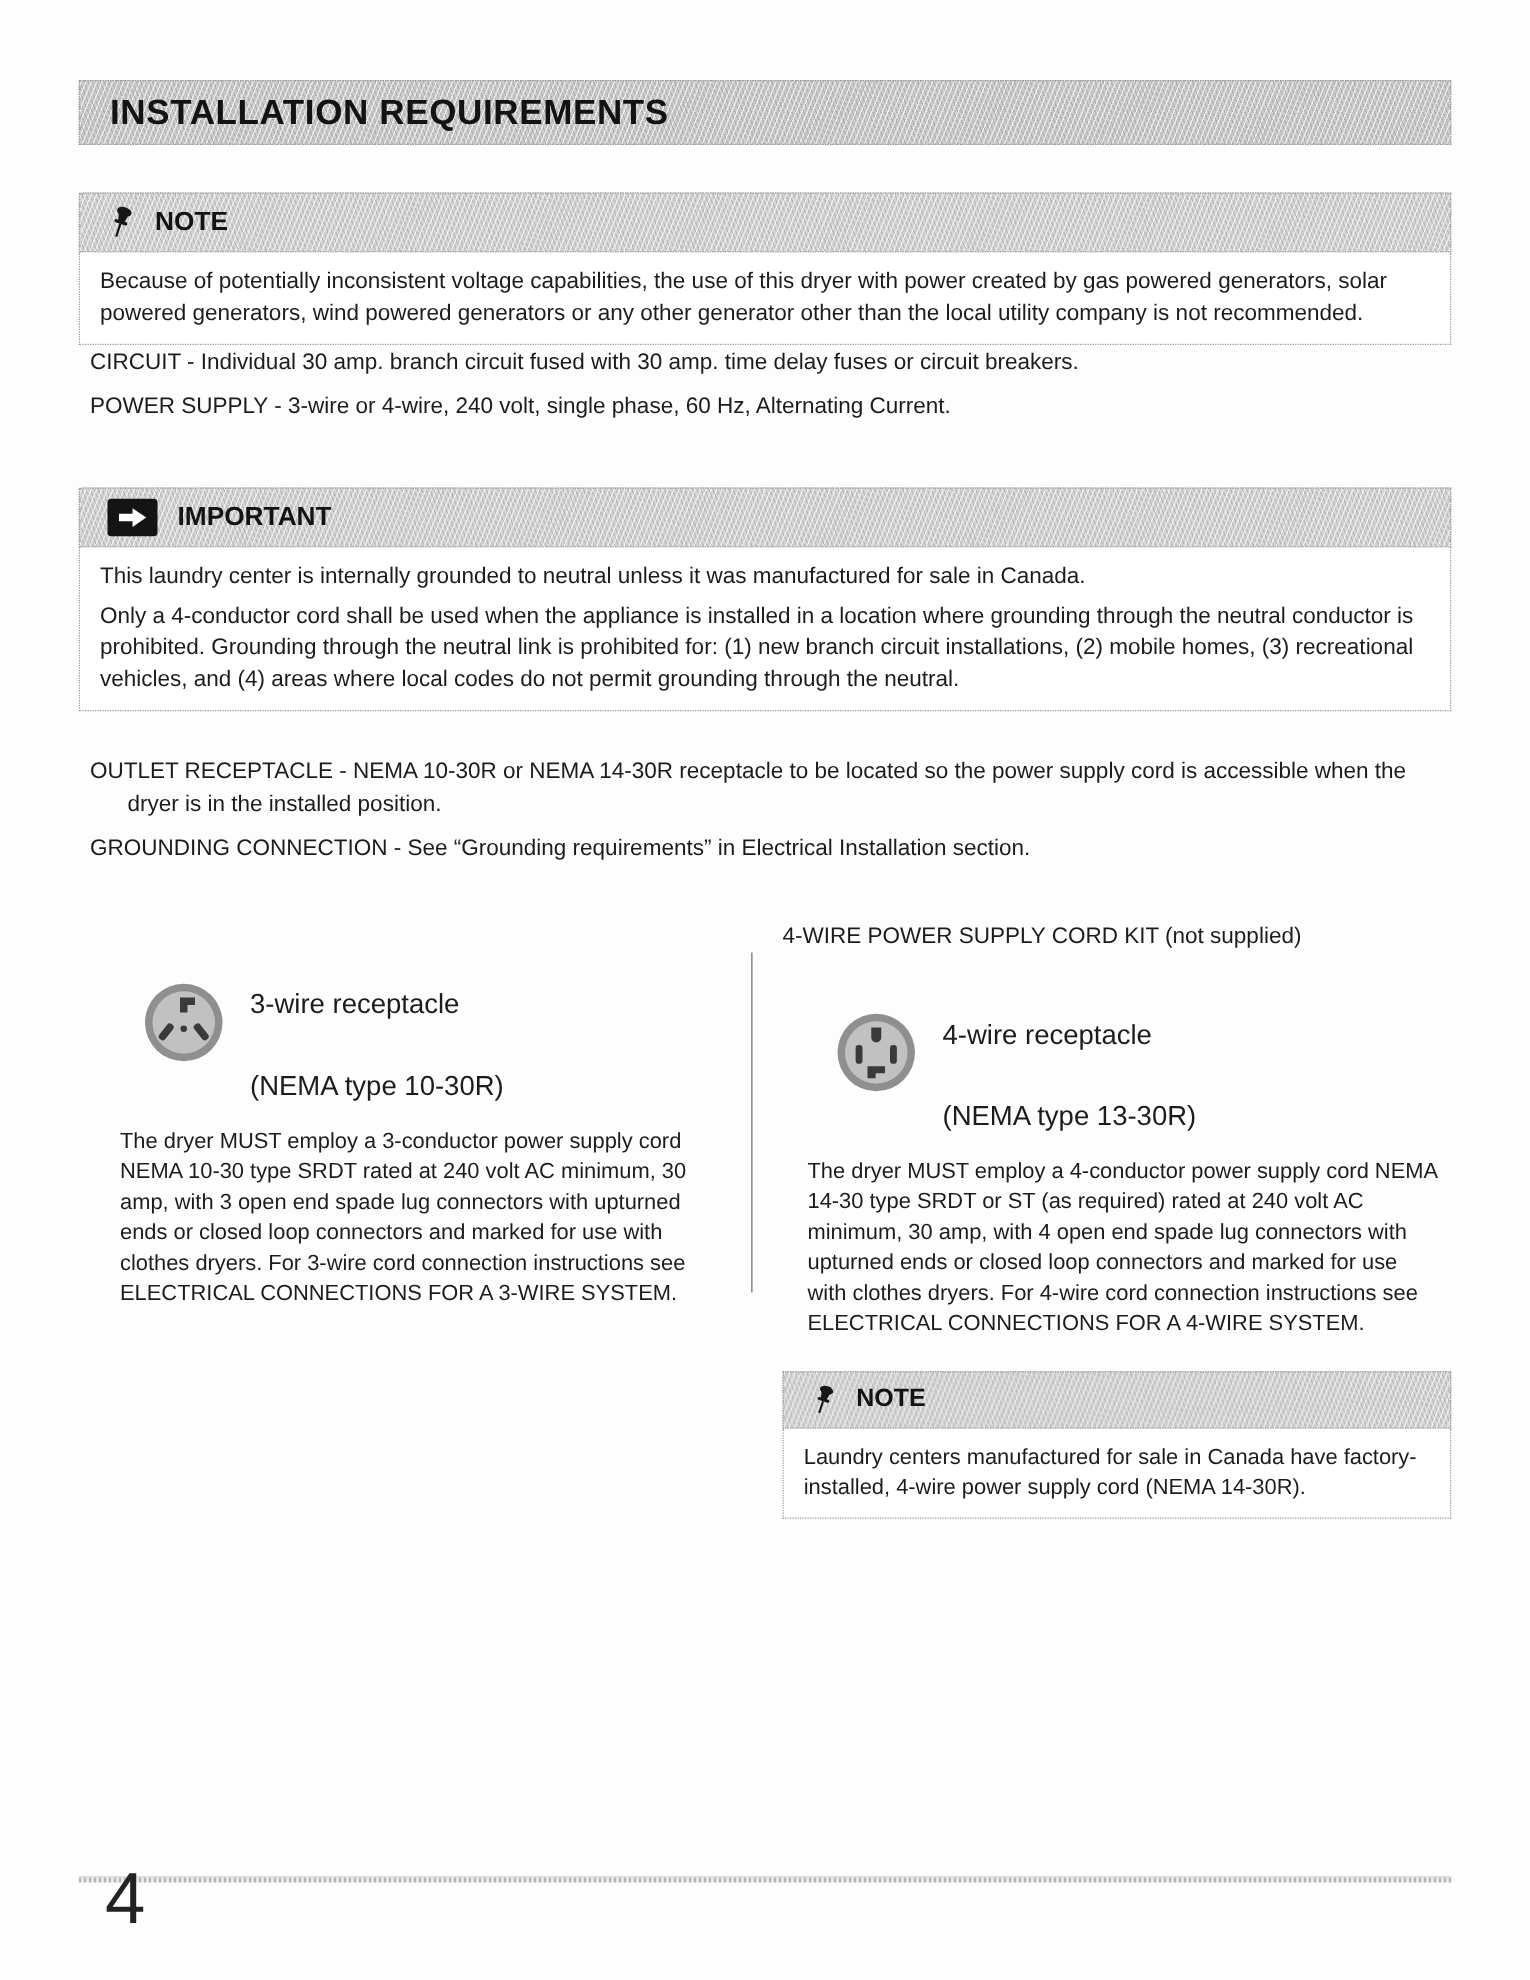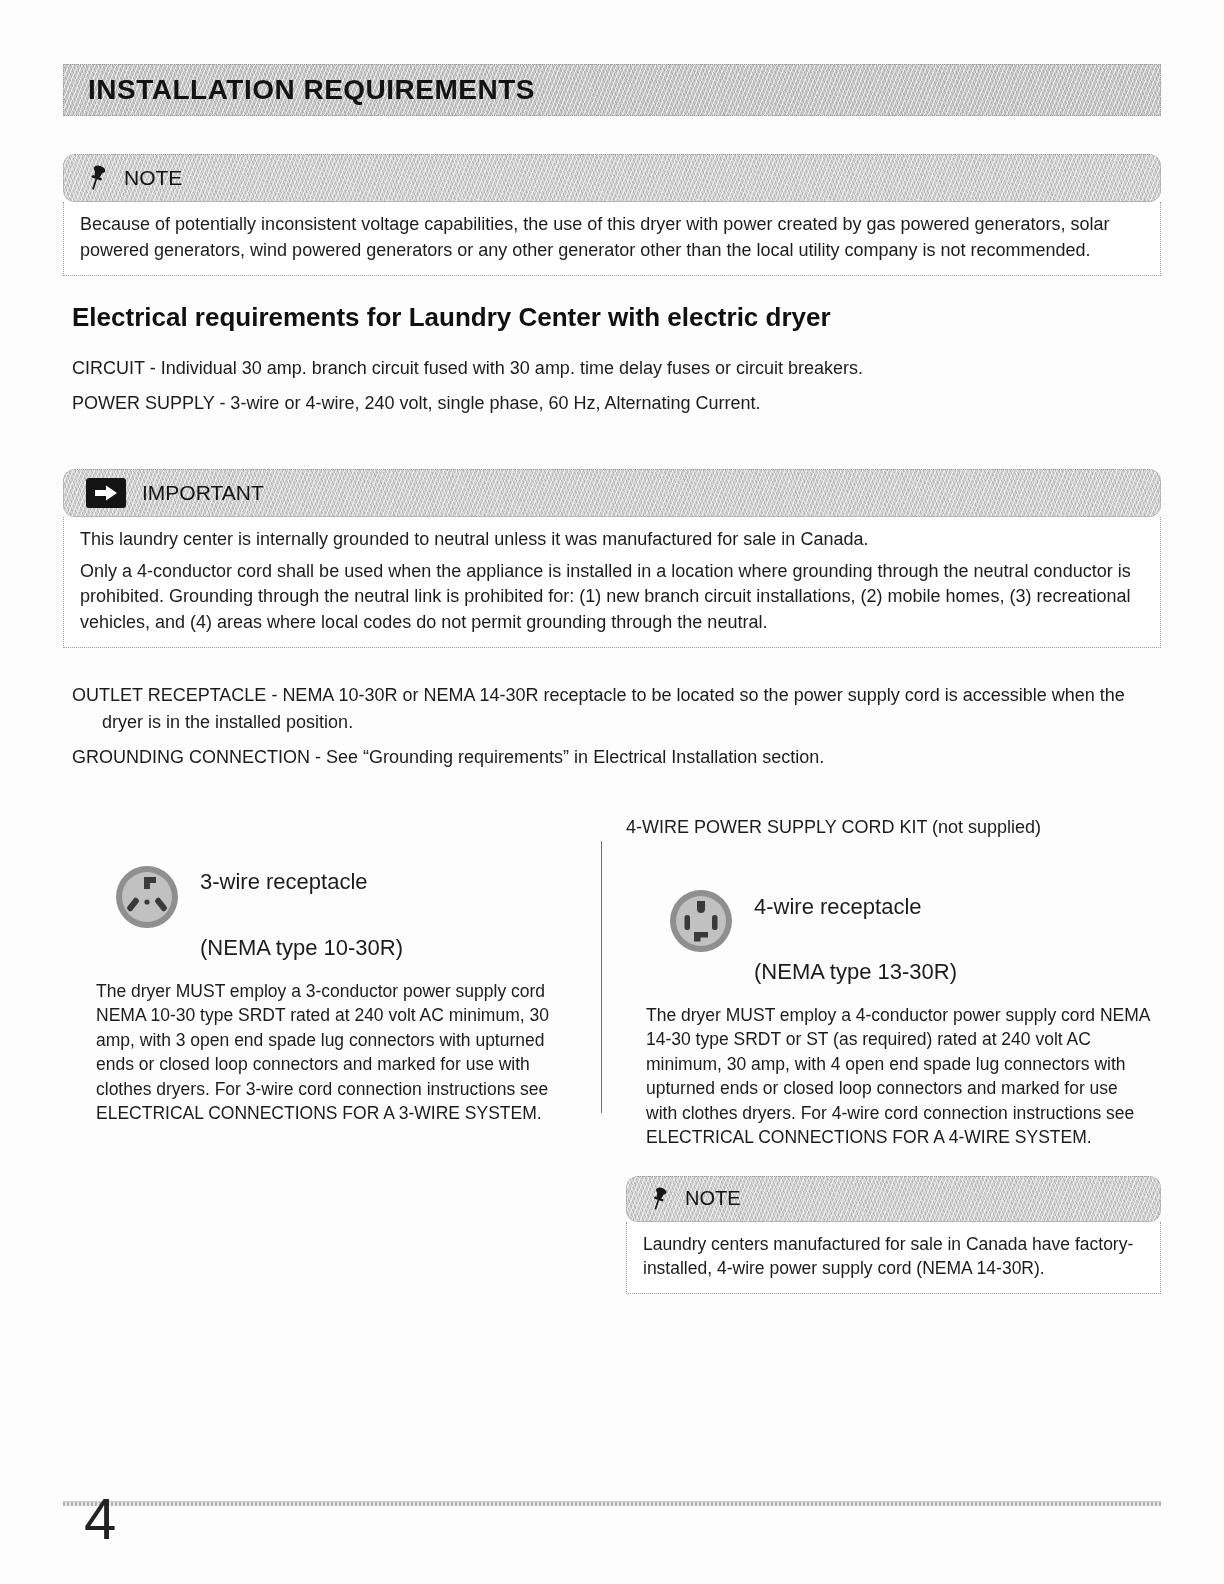--- a/index.html
+++ b/index.html
@@ -27,23 +27,22 @@
     display:flex; align-items:center;
     padding-left:24px;
     font-size:28px; font-weight:bold; letter-spacing:0.5px;
     color:#131313;
   }
 
   .box-header {
     height:48px;
     display:flex; align-items:center; gap:16px;
     padding-left:22px;
-    font-size:21px; font-weight:normal; color:#131313;
+    font-size:21px; font-weight:bold; color:#131313;
     background-color:#d4d4d4;
-    border-radius:12px;
   }
   .box-body {
     border:1px dotted #9a9a9a; border-top:none;
     background:#ffffff;
     padding:10px 16px 12px 16px;
     font-size:18px; line-height:1.42;
   }
   .box-body p + p { margin-top:6px; }
 
   .section-heading {
@@ -127,21 +126,20 @@
             </g>
           </svg>
         </span>
         <span>NOTE</span>
       </div>
       <div class="box-body">
         <p>Because of potentially inconsistent voltage capabilities, the use of this dryer with power created by gas powered generators, solar powered generators, wind powered generators or any other generator other than the local utility company is not recommended.</p>
       </div>
     </section>
 
-    <h1 class="section-heading">Electrical requirements for Laundry Center with electric dryer</h1>
     <p class="para">CIRCUIT - Individual 30 amp. branch circuit fused with 30 amp. time delay fuses or circuit breakers.</p>
     <p class="para">POWER SUPPLY - 3-wire or 4-wire, 240 volt, single phase, 60 Hz, Alternating Current.</p>
 
     <section class="important-block">
       <div class="box-header hatch">
         <span class="imp-icon">
           <svg width="22" height="16" viewBox="0 0 22 16" aria-hidden="true">
             <path d="M0 5 H11 V0.5 L22 8 L11 15.5 V11 H0 Z" fill="#ffffff"></path>
           </svg>
         </span>

